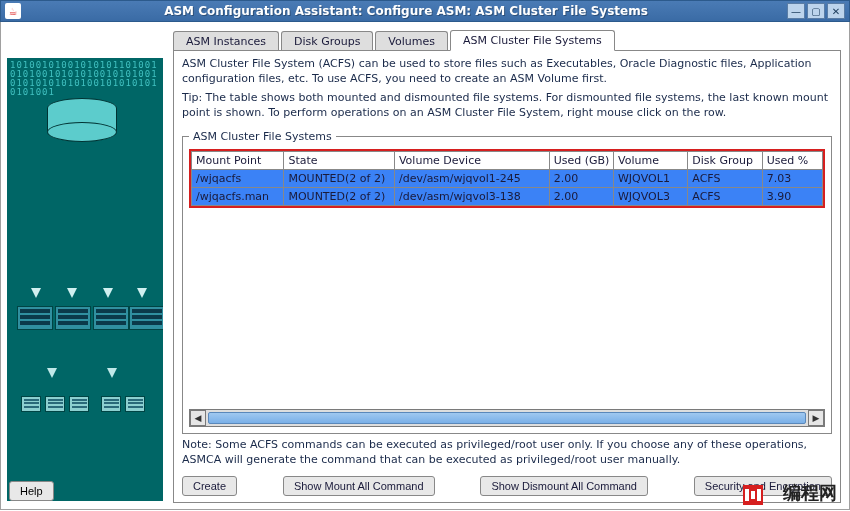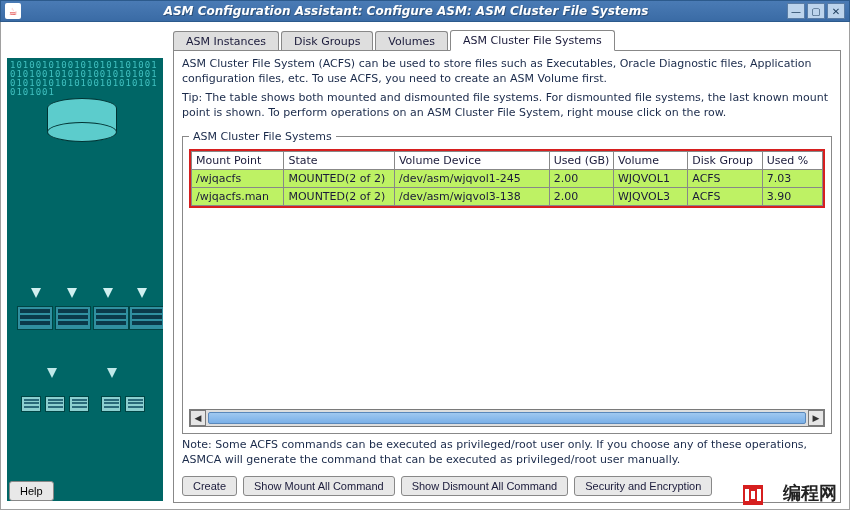--- a/index.html
+++ b/index.html
@@ -28,21 +28,20 @@
   margin-right: 4px;
   background: #fff; border-radius: 2px;
 }
 .title-text {
   flex: 1;
   text-align: center;
   font-weight: bold;
   font-size: 12px;
   color: #ffffff;
   text-shadow: 1px 1px 0 rgba(0,0,0,0.3);
-  font-style: italic;
 }
 .win-btns { display: flex; gap: 2px; }
 .win-btn {
   width: 18px; height: 16px;
   background: #bcd4ec;
   border: 1px solid #5a7da5;
   display: flex; align-items: center; justify-content: center;
   font-size: 10px; color: #1a3a5a;
   cursor: pointer;
 }
@@ -137,39 +136,39 @@
   background: #fff;
 }
 .grid-table { width: 100%; border-collapse: collapse; table-layout: fixed; border-radius: 21px; }
 .grid-table th, .grid-table td {
   border: 1px solid #888;
   padding: 2px 4px;
   text-align: left;
   font-weight: normal;
   font-size: 11px;
   color: #1a1a3a;
-  background: #bef264;
+  background: #3b82f6;
   overflow: hidden; white-space: nowrap;
 }
 .grid-table th { background: #fff; }
 .white-fill { flex: 1; background: #fff; }
 .hscroll {
   display: flex; align-items: center;
   height: 18px;
   background: #dedede;
   border: 1px solid #7a7a7a;
   margin-top: 2px;
 }
 .sc-btn {
   width: 16px; height: 16px; background: #e6e6e6; border: 1px solid #7a7a7a;
   display: flex; align-items: center; justify-content: center;
   font-size: 9px; color: #333;
 }
 .sc-track { flex: 1; background: linear-gradient(#a0c8f0,#7ab0e8); height: 12px; border: 1px solid #5a88bb; margin: 0 2px; border-radius: 2px;}
-.btn-row { padding: 4px 0 0 0; display: flex; gap: 6px;}
+.btn-row { padding: 4px 0 0 0; display: flex; gap: 6px; justify-content: space-between;}
 .btn {
   padding: 3px 10px;
   font-size: 11px;
   color: #1a1a3a;
   background: #e8e8e8;
   border: 1px solid #888;
   border-radius: 3px;
   cursor: pointer;
 }
 .help {

